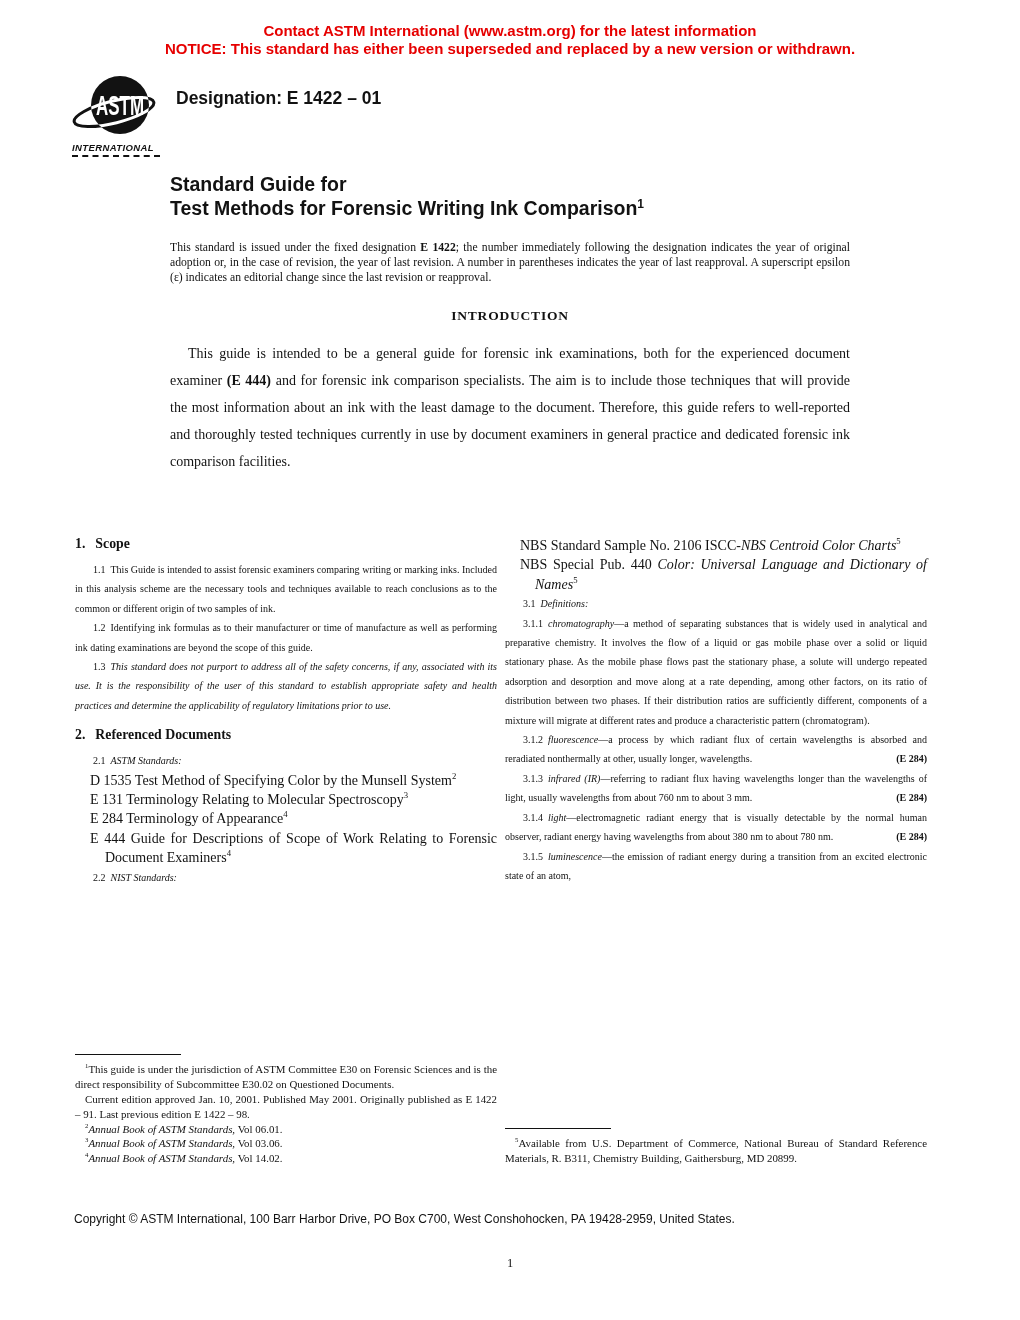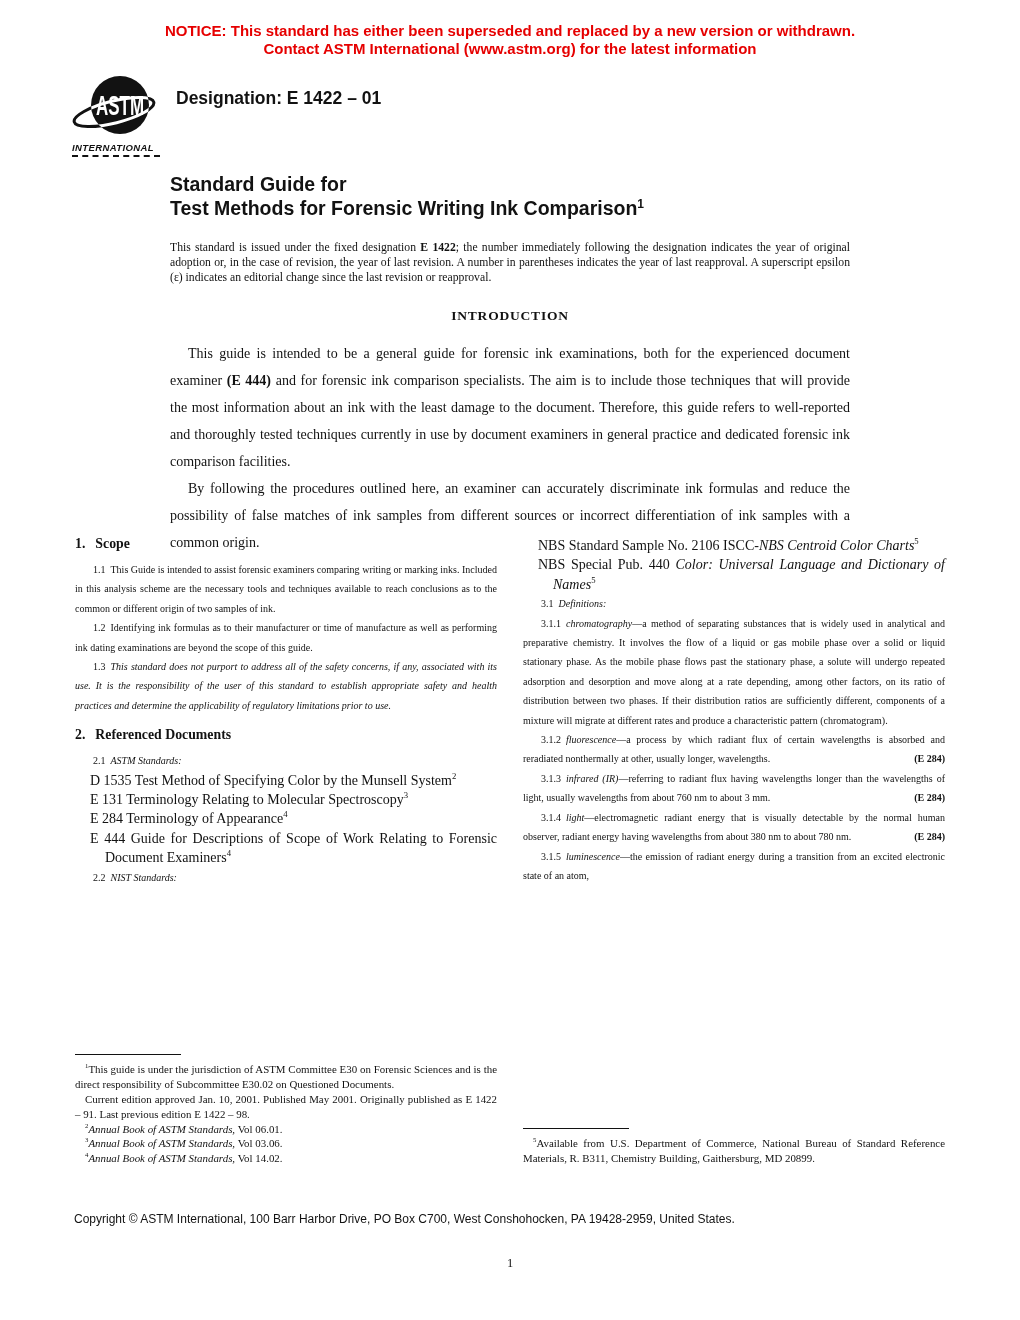--- a/index.html
+++ b/index.html
@@ -40,21 +40,21 @@
     margin:0 0 16px 0; text-align:center; font-size:13.5px;
     letter-spacing:0.8px; font-weight:bold;
   }
   .intro p {
     margin:0; font-size:14px; line-height:27px;
     text-align:justify; text-indent:18px;
   }
   
   .columns {
     position:absolute; top:536px; left:75px; width:870px; height:630px;
-    display:flex; gap:26px;
+    display:flex; gap:8px;
   }
   .col { width:422px; display:flex; flex-direction:column; }
   .col h3 { margin:12px 0 8px 0; font-size:13.8px; font-weight:bold; }
   .col h3.first { margin-top:0; }
   .hnum { margin-right:10px; }
   .pnum { margin-right:5px; }
   .body-p, .def, .sub {
     margin:0; font-size:10px; line-height:19.4px;
     text-align:justify; text-indent:18px;
   }
@@ -81,22 +81,22 @@
     position:absolute; top:1256px; left:0; width:100%;
     text-align:center; font-size:12.5px;
   }
 </style>
 </head>
 <body>
 
 <div class="page">
 
   <div class="notice">
+    <div>Contact ASTM International (www.astm.org) for the latest information</div>
     <div>NOTICE: This standard has either been superseded and replaced by a new version or withdrawn.</div>
-    <div>Contact ASTM International (www.astm.org) for the latest information</div>
   </div>
 
   <div class="logo">
     <svg width="92" height="66" viewBox="0 0 92 66">
       <defs>
           <clipPath id="logoClip">
             <circle cx="48" cy="31" r="29"></circle>
           </clipPath>
         </defs>
       <ellipse cx="42" cy="38" rx="41" ry="11" fill="none" stroke="#121212" stroke-width="3" transform="rotate(-14 42 38)"></ellipse>
@@ -115,21 +115,20 @@
     <h1>
       <span>Standard Guide for</span><br>
       <span>Test Methods for Forensic Writing Ink Comparison</span><sup>1</sup>
     </h1>
     <p class="issuance"><span>This standard is issued under the fixed designation </span><b>E 1422</b><span>; the number immediately following the designation indicates the year of original adoption or, in the case of revision, the year of last revision. A number in parentheses indicates the year of last reapproval. A superscript epsilon (ε) indicates an editorial change since the last revision or reapproval.</span></p>
   </div>
 
   <div class="intro">
     <h2>INTRODUCTION</h2>
     <p><span>This guide is intended to be a general guide for forensic ink examinations, both for the experienced document examiner </span><b>(E 444)</b><span> and for forensic ink comparison specialists. The aim is to include those techniques that will provide the most information about an ink with the least damage to the document. Therefore, this guide refers to well-reported and thoroughly tested techniques currently in use by document examiners in general practice and dedicated forensic ink comparison facilities.</span></p>
-    <p>By following the procedures outlined here, an examiner can accurately discriminate ink formulas and reduce the possibility of false matches of ink samples from different sources or incorrect differentiation of ink samples with a common origin.</p>
   </div>
 
   <div class="columns">
 
     <section class="col">
       <h3 class="first"><span class="hnum">1.</span><span>Scope</span></h3>
 
       <p class="body-p"><span class="pnum">1.1</span><span>This Guide is intended to assist forensic examiners comparing writing or marking inks. Included in this analysis scheme are the necessary tools and techniques available to reach conclusions as to the common or different origin of two samples of ink.</span></p>
       <p class="body-p"><span class="pnum">1.2</span><span>Identifying ink formulas as to their manufacturer or time of manufacture as well as performing ink dating examinations are beyond the scope of this guide.</span></p>
       <p class="body-p"><span class="pnum">1.3</span><i>This standard does not purport to address all of the safety concerns, if any, associated with its use. It is the responsibility of the user of this standard to establish appropriate safety and health practices and determine the applicability of regulatory limitations prior to use.</i></p>

